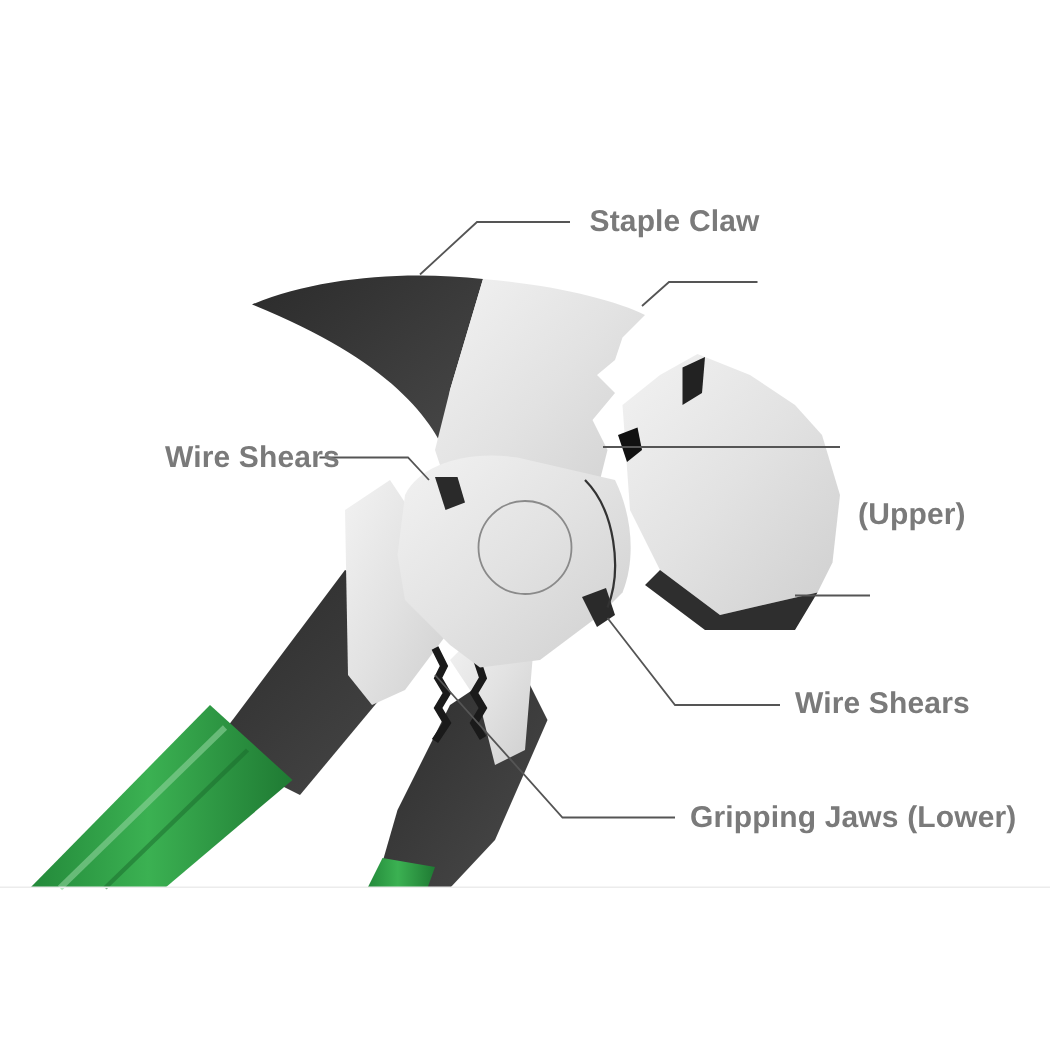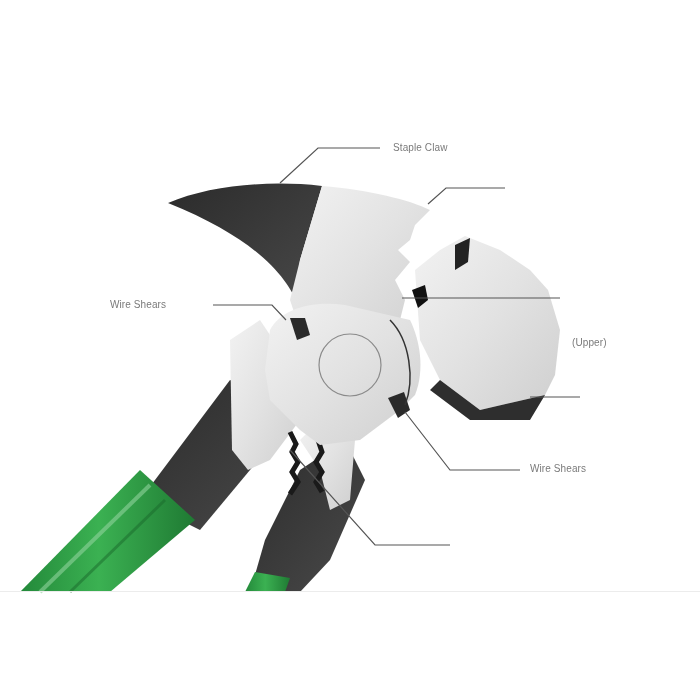--- a/index.html
+++ b/index.html
@@ -1,19 +1,19 @@
 <!DOCTYPE html>
 <html><head>
   <meta charset="utf-8">
   <style>
     html, body { margin: 0; padding: 0; background: #ffffff; }
     body { width: 700px; height: 700px; position: relative; overflow: hidden; font-family: "Liberation Sans", sans-serif; }
     .stage { position: absolute; left: 0; top: 0; width: 700px; height: 700px; }
     svg.tool { position: absolute; left: 0; top: 0; }
-    .label { position: absolute; color: #7a7a7a; font-weight: normal; font-size: 10px; line-height: 20px; white-space: nowrap; letter-spacing: 0.1px; }
+    .label { position: absolute; color: #7a7a7a; font-weight: bold; font-size: 20px; line-height: 20px; white-space: nowrap; letter-spacing: 0.1px; }
     .bottom-rule { position: absolute; left: 0; top: 591px; width: 700px; height: 1px; background: #ececec; }
   </style>
 </head>
 <body>
 
 <div class="stage">
 
   <svg class="tool" width="700" height="700" viewBox="0 0 700 700">
     <defs>
       <linearGradient id="steelGrad" x1="0" y1="0" x2="1" y2="1">
@@ -78,15 +78,16 @@
       <polyline points="530,397 580,397"></polyline>
       <polyline points="405,412 450,470 520,470"></polyline>
       <polyline points="290,450 375,545 450,545"></polyline>
     </g>
   </svg>
 
   <div class="label" style="left:393px; top:138px;">Staple Claw</div>
   <div class="label" style="left:110px; top:295px;">Wire Shears</div>
   <div class="label" style="left:572px; top:309px;margin-top:24px;">(Upper)</div>
   <div class="label" style="left:530px; top:459px;">Wire Shears</div>
+  <div class="label" style="left:460px; top:535px;">Gripping Jaws (Lower)</div>
 
   <div class="bottom-rule"></div>
 </div>
 
 </body></html>

